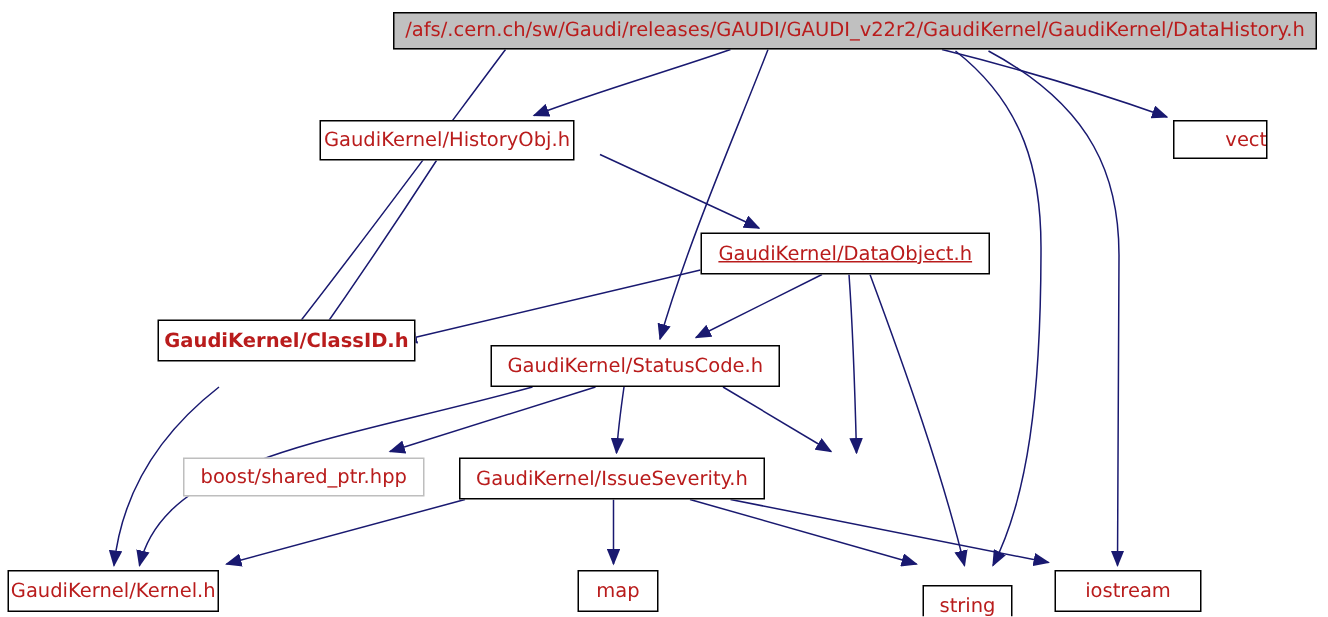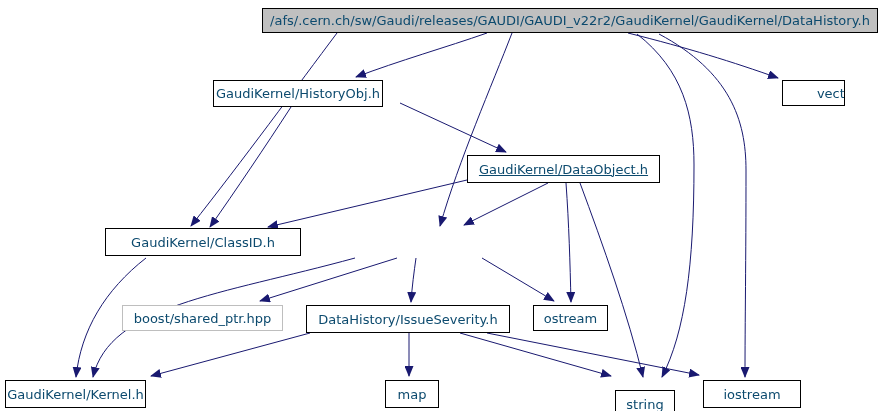--- a/index.html
+++ b/index.html
@@ -22,21 +22,21 @@
     z-index: 0;
   }
   .node {
     position: absolute;
     box-sizing: border-box;
     display: flex;
     align-items: center;
     justify-content: center;
     white-space: nowrap;
     font-size: 13px;
-    color: #0c4a6e;
+    color: #b91c1c;
     background: #ffffff;
     border: 1px solid #000000;
     z-index: 1;
     overflow: hidden;
   }
   .node.main {
     background: #c0c0c0;
   }
   .node.external {
     border-color: #bebebe;
@@ -77,28 +77,28 @@
     </svg>
 
   <div class="node main" style="left: 262px; top: 8px; width: 616px; height: 25px;">/afs/.cern.ch/sw/Gaudi/releases/GAUDI/GAUDI_v22r2/GaudiKernel/GaudiKernel/DataHistory.h</div>
 
   <div class="node" style="left: 213px; top: 80px; width: 170px; height: 27px;">GaudiKernel/HistoryObj.h</div>
 
   <div class="node" style="left: 782px; top: 80px; width: 63px; height: 26px; padding-left: 48px;">vector</div>
 
   <div class="node" style="left: 467px; top: 155px; width: 193px; height: 28px; text-decoration: underline;">GaudiKernel/DataObject.h</div>
 
-  <div class="node" style="left: 105px; top: 228px; width: 196px; height: 28px;">GaudiKernel/ClassID.h</div>
+  <div class="node" style="left: 105px; top: 213px; width: 172px; height: 28px; font-weight: bold;">GaudiKernel/ClassID.h</div>
 
+  <div class="node" style="left: 327px; top: 230px; width: 193px; height: 28px;">GaudiKernel/StatusCode.h</div>
 
   <div class="node external" style="left: 122px; top: 305px; width: 161px; height: 26px;">boost/shared_ptr.hpp</div>
 
-  <div class="node" style="left: 306px; top: 305px; width: 204px; height: 28px;">DataHistory/IssueSeverity.h</div>
+  <div class="node" style="left: 306px; top: 305px; width: 204px; height: 28px;">GaudiKernel/IssueSeverity.h</div>
 
-  <div class="node" style="left: 533px; top: 305px; width: 75px; height: 26px;">ostream</div>
 
   <div class="node" style="left: 5px; top: 380px; width: 141px; height: 28px;">GaudiKernel/Kernel.h</div>
 
   <div class="node" style="left: 385px; top: 380px; width: 54px; height: 28px;">map</div>
 
   <div class="node" style="left: 615px; top: 390px; width: 60px; height: 28px;">string</div>
 
   <div class="node" style="left: 703px; top: 380px; width: 98px; height: 28px;">iostream</div>
 
 </div>

